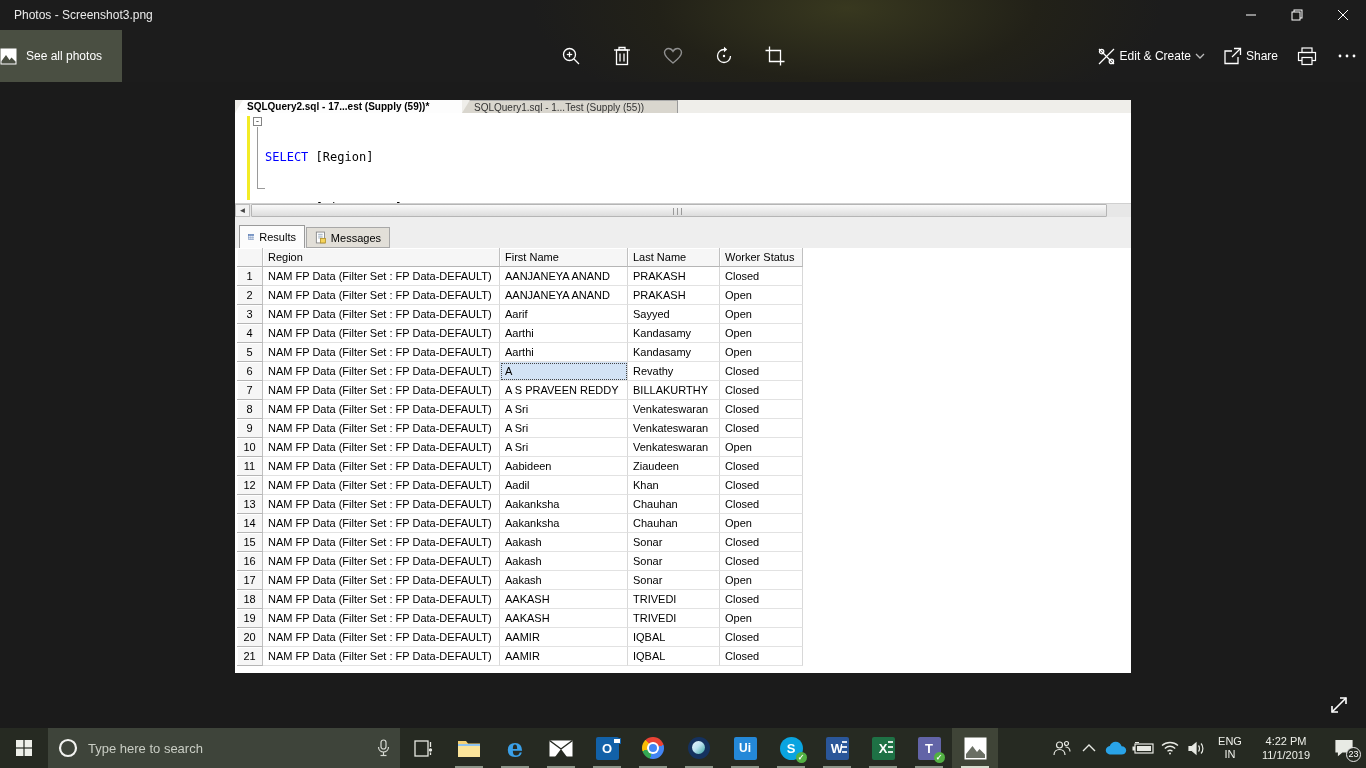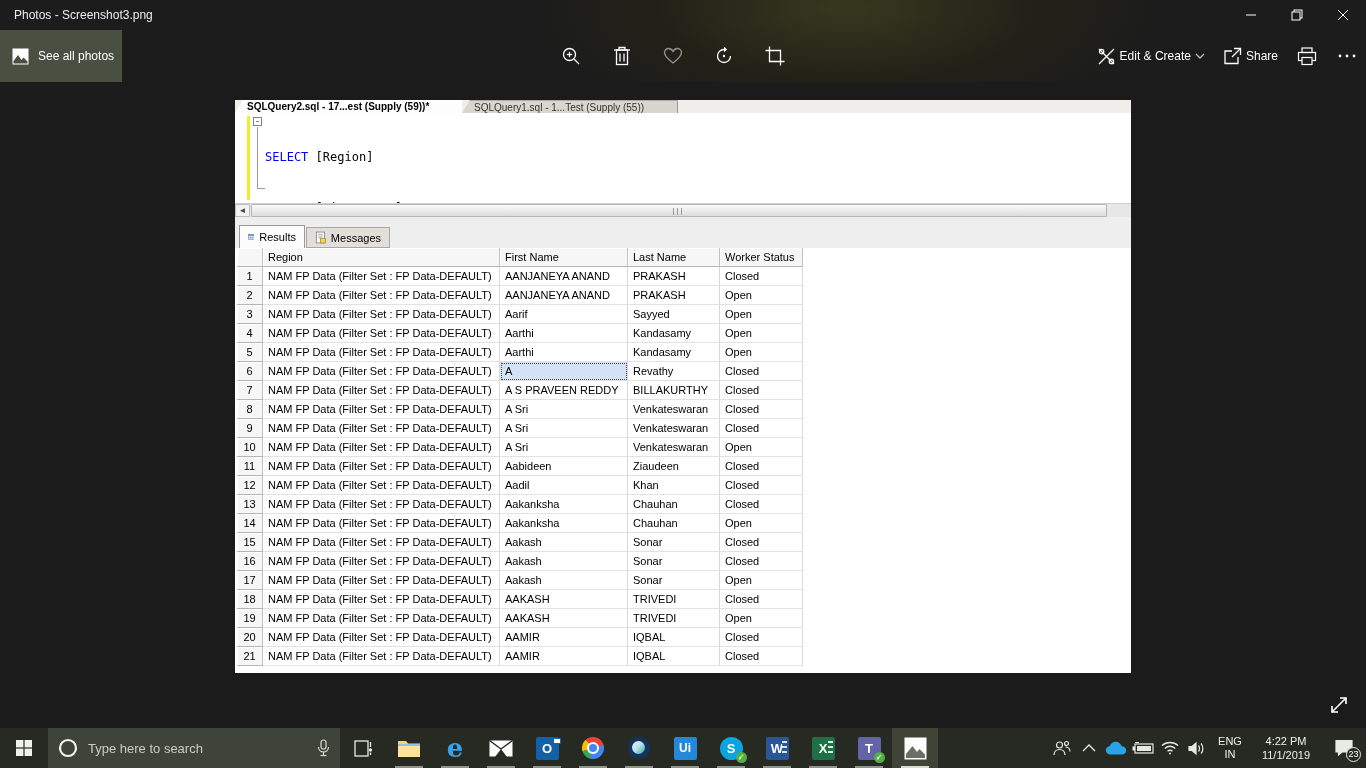--- a/index.html
+++ b/index.html
@@ -10,21 +10,21 @@
 
   
   #chrome{left:0;top:0;width:1366px;height:82px;
     background:radial-gradient(ellipse 420px 160px at 62% 10%, #38381f 0%, #222118 45%, #1c1c1c 75%);}
   #titlebar{left:0;top:0;width:1366px;height:30px;}
   #title{left:14px;top:0;height:30px;line-height:30px;color:#ececec;font-size:12px;}
   .wbtn{top:0;width:46px;height:30px;display:flex;align-items:center;justify-content:center;cursor:default;}
   .wbtn svg{display:block;}
   #toolbar{left:0;top:30px;width:1366px;height:52px;color:#fff;}
   #btn-seeall{left:0;top:0;width:122px;height:52px;background:#4a4f42;display:flex;align-items:center;
-    gap:9px;padding-left:12px;font-size:12px;color:#fff;}
+    gap:9px;font-size:12px;color:#fff;}
   #btn-addto{left:130px;top:0;height:52px;display:flex;align-items:center;gap:9px;padding:0 12px;font-size:12px;color:#fff;}
   #center-tools{left:560px;top:0;height:52px;display:flex;align-items:center;gap:29px;}
   .ticon{width:22px;height:22px;display:flex;align-items:center;justify-content:center;}
   #right-tools{right:8px;top:0;height:52px;display:flex;align-items:center;gap:18px;font-size:12px;color:#fff;}
   .rt-group{display:flex;align-items:center;gap:4px;}
 
   
   #photo{left:235px;top:100px;width:896px;height:573px;background:#ffffff;font-size:11px;color:#000;}
   #tabstrip{left:0;top:0;width:896px;height:13px;background:#efeeea;}
   .sqltab{top:0;height:13px;font-size:10px;line-height:13px;padding:0 6px 0 12px;white-space:nowrap;overflow:hidden;}
@@ -65,21 +65,21 @@
   .c-status{width:83px;}
   .sel{background:#d3e3f5;outline:1px dotted #444;outline-offset:-2px;}
   #gridbody{margin-left:2px;}
   #gridhead{margin-left:2px;display:flex;}
 
   #expand-btn{left:1322px;top:690px;width:34px;height:30px;display:flex;align-items:center;justify-content:center;}
 
   
   #taskbar{left:0;top:728px;width:1366px;height:40px;background:#262a22;display:flex;align-items:center;}
   #start{width:48px;height:40px;display:flex;align-items:center;justify-content:center;}
-  #searchbox{width:292px;height:40px;background:#3e443a;display:flex;align-items:center;gap:10px;padding:0 10px;}
+  #searchbox{width:352px;height:40px;background:#3e443a;display:flex;align-items:center;gap:10px;padding:0 10px;}
   #searchbox input{flex:1;background:transparent;border:none;outline:none;color:#d6d9d2;font-size:13px;
     font-family:"Liberation Sans",sans-serif;}
   #searchbox input::placeholder{color:#c9cdc4;opacity:1;}
   #taskview{width:46px;height:40px;display:flex;align-items:center;justify-content:center;}
   .appslot{width:46px;height:40px;display:flex;align-items:center;justify-content:center;position:relative;}
   .appslot .underline{position:absolute;bottom:0;left:9px;width:28px;height:2px;background:#8d968a;}
   .tile{width:23px;height:23px;border-radius:2px;display:flex;align-items:center;justify-content:center;
     color:#fff;font-weight:bold;font-size:13px;position:relative;}
   .badge-check{position:absolute;right:-4px;bottom:-3px;width:11px;height:11px;border-radius:50%;background:#52b043;
     color:#fff;font-size:8px;line-height:11px;text-align:center;font-weight:bold;}

